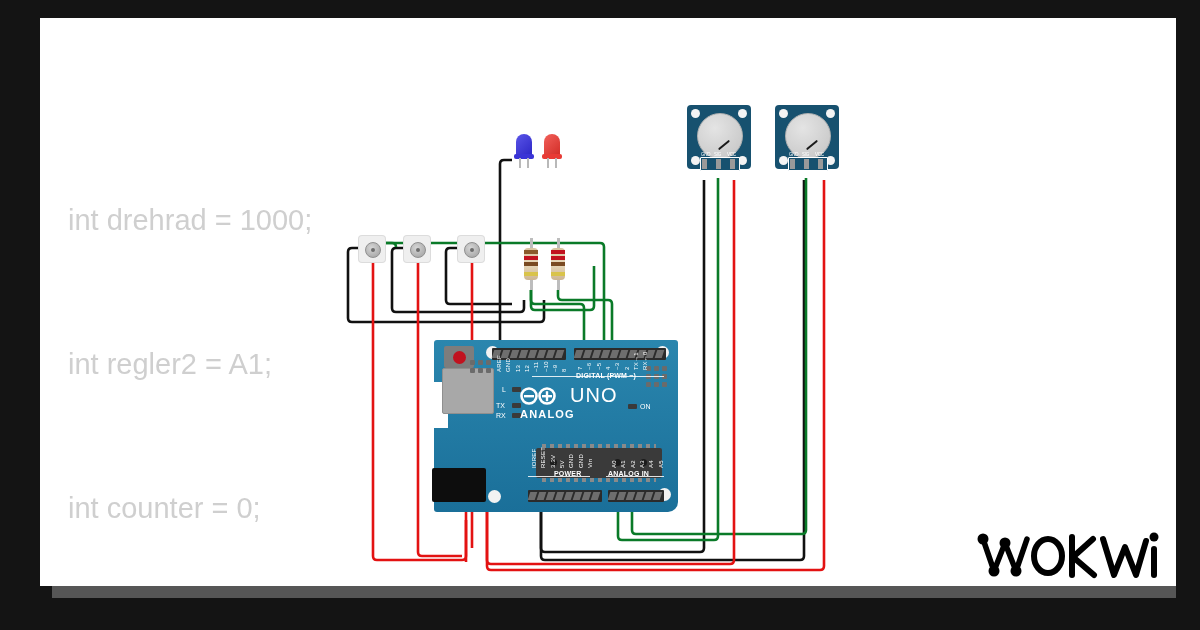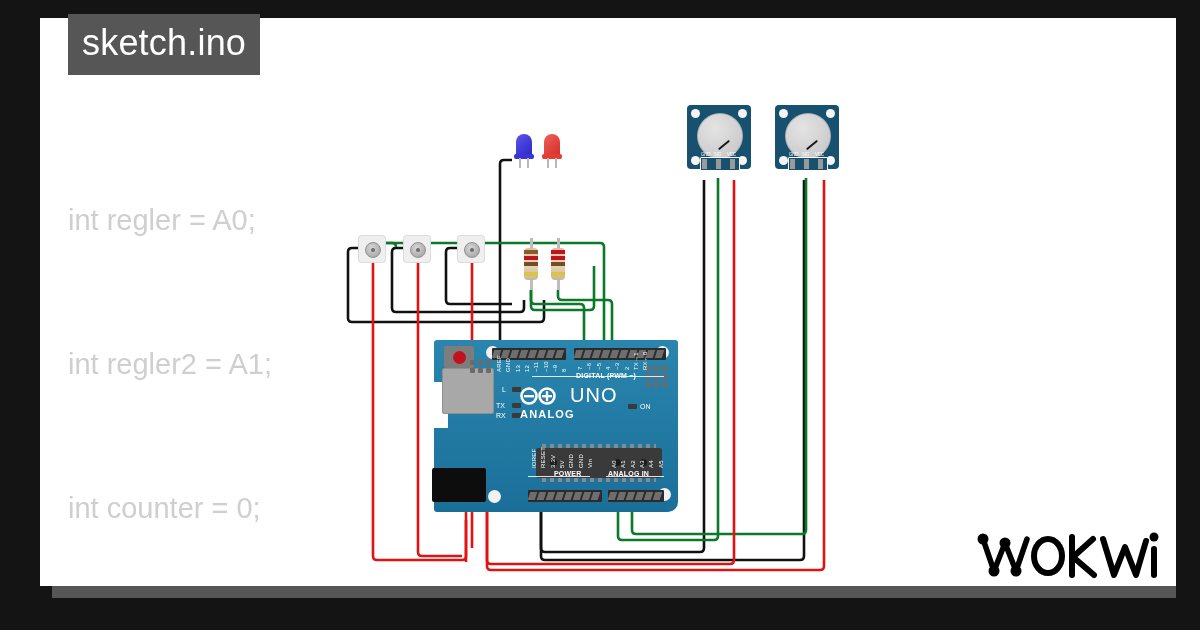--- a/index.html
+++ b/index.html
@@ -96,21 +96,21 @@
 </style>
 </head>
 <body>
 
 <div id="stage">
 
   <div class="panel-shadow"></div>
   <div class="panel"></div>
 
   <div class="code">
-    <div>int regler = A0;</div>
+    <div>int drehrad = 1000;</div>
     <div>int regler2 = A1;</div>
     <div>int counter = 0;</div>
     
     
     
     
     
     
     
   </div>
@@ -377,21 +377,20 @@
           <circle cx="31" cy="10" r="7.5"></circle>
       </g>
       <rect x="8" y="9" width="10" height="2.4" fill="#ffffff"></rect>
       <rect x="26" y="9" width="10" height="2.4" fill="#ffffff"></rect>
       <rect x="29.8" y="5.2" width="2.4" height="10" fill="#ffffff"></rect>
     </svg>
     <div class="uno-txt">UNO</div>
     <div class="ard-txt">ANALOG</div>
   </div>
 
-  <div class="file-tab">sketch.ino</div>
 
   <div class="wokwi">
     <svg viewBox="0 0 185 60" width="185" height="60">
       <g stroke="#000" stroke-width="5.5" fill="none" stroke-linecap="round" stroke-linejoin="round">
         <path d="M8,14 L19,46 L30,18 L41,46 L52,14"></path>
       </g>
       <g fill="#000">
         <circle cx="8" cy="14" r="5.5"></circle>
           <circle cx="19" cy="46" r="5.5"></circle>
         <circle cx="30" cy="18" r="5.5"></circle>

